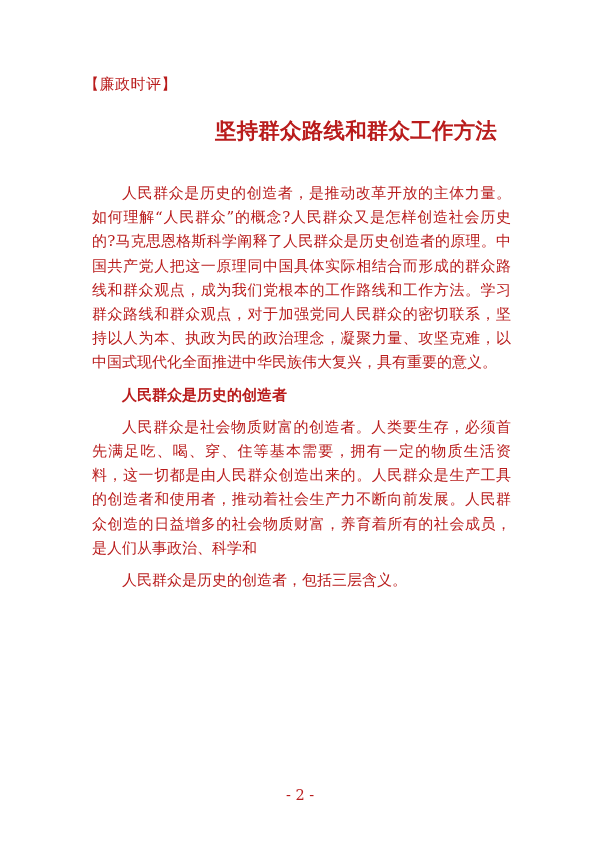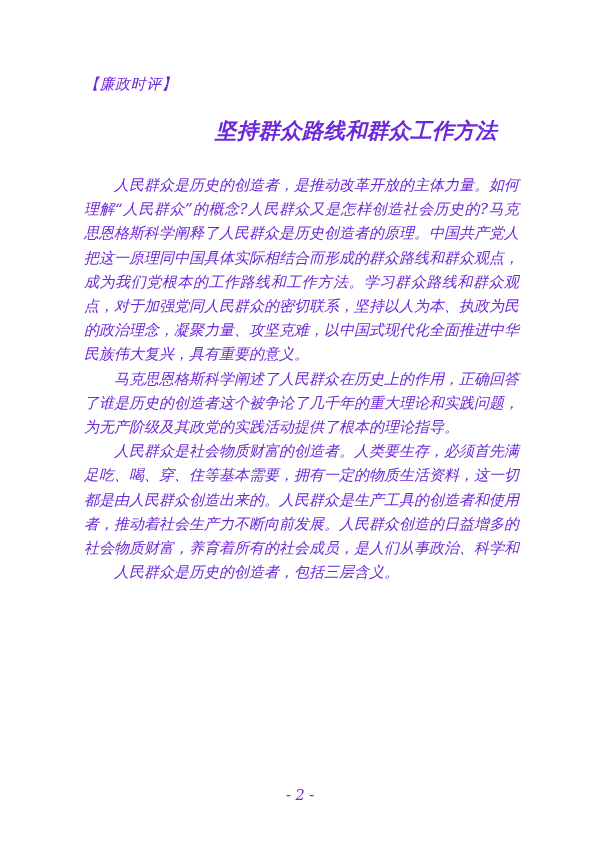--- a/index.html
+++ b/index.html
@@ -7,22 +7,21 @@
     padding: 0;
     background: #ffffff;
   }
   .page {
     position: relative;
     width: 600px;
     height: 849px;
     background: #ffffff;
     overflow: hidden;
     font-family: "DejaVu Serif", "Liberation Serif", serif;
-    color: #6d28d9;
-    font-style: italic;
+    color: #b91c1c;
   }
   .section-tag {
     position: absolute;
     left: 84px;
     top: 75px;
     font-size: 15px;
     line-height: 18px;
     letter-spacing: 0.5px;
     white-space: nowrap;
   }
@@ -43,21 +42,21 @@
     position: absolute;
     left: 84px;
     top: 173px;
     width: 435px;
     font-size: 15px;
     line-height: 24.2px;
     text-align: justify;
     text-justify: inter-character;
   }
   .doc-body p {
-    margin: 0;
+    margin: 8px;
     padding: 0;
     text-indent: 2em;
   }
   .doc-body p.subheading {
     font-weight: bold;
   }
   .page-number {
     position: absolute;
     left: 0;
     top: 786px;
@@ -70,19 +69,19 @@
 </head>
 <body>
 
 <div class="page">
   <div class="section-tag">【廉政时评】</div>
 
   <h1 class="doc-title">坚持群众路线和群众工作方法</h1>
 
   <div class="doc-body">
       <p class="body-paragraph">人民群众是历史的创造者，是推动改革开放的主体力量。如何理解“人民群众”的概念?人民群众又是怎样创造社会历史的?马克思恩格斯科学阐释了人民群众是历史创造者的原理。中国共产党人把这一原理同中国具体实际相结合而形成的群众路线和群众观点，成为我们党根本的工作路线和工作方法。学习群众路线和群众观点，对于加强党同人民群众的密切联系，坚持以人为本、执政为民的政治理念，凝聚力量、攻坚克难，以中国式现代化全面推进中华民族伟大复兴，具有重要的意义。</p>
-      <p class="body-paragraph">马克思恩格斯科学阐述了人民群众在历史上的作用，正确回答了谁是历史的创造者这个被争论了几千年的重大理论和实践问题，为无产阶级及其政党的实践活动提供了根本的理论指导。</p>
+      <p class="subheading">人民群众是历史的创造者</p>
       <p class="body-paragraph">人民群众是社会物质财富的创造者。人类要生存，必须首先满足吃、喝、穿、住等基本需要，拥有一定的物质生活资料，这一切都是由人民群众创造出来的。人民群众是生产工具的创造者和使用者，推动着社会生产力不断向前发展。人民群众创造的日益增多的社会物质财富，养育着所有的社会成员，是人们从事政治、科学和</p>
       <p class="body-paragraph">人民群众是历史的创造者，包括三层含义。</p>
     </div>
 
   <div class="page-number">- 2 -</div>
 </div>
 
 </body></html>

